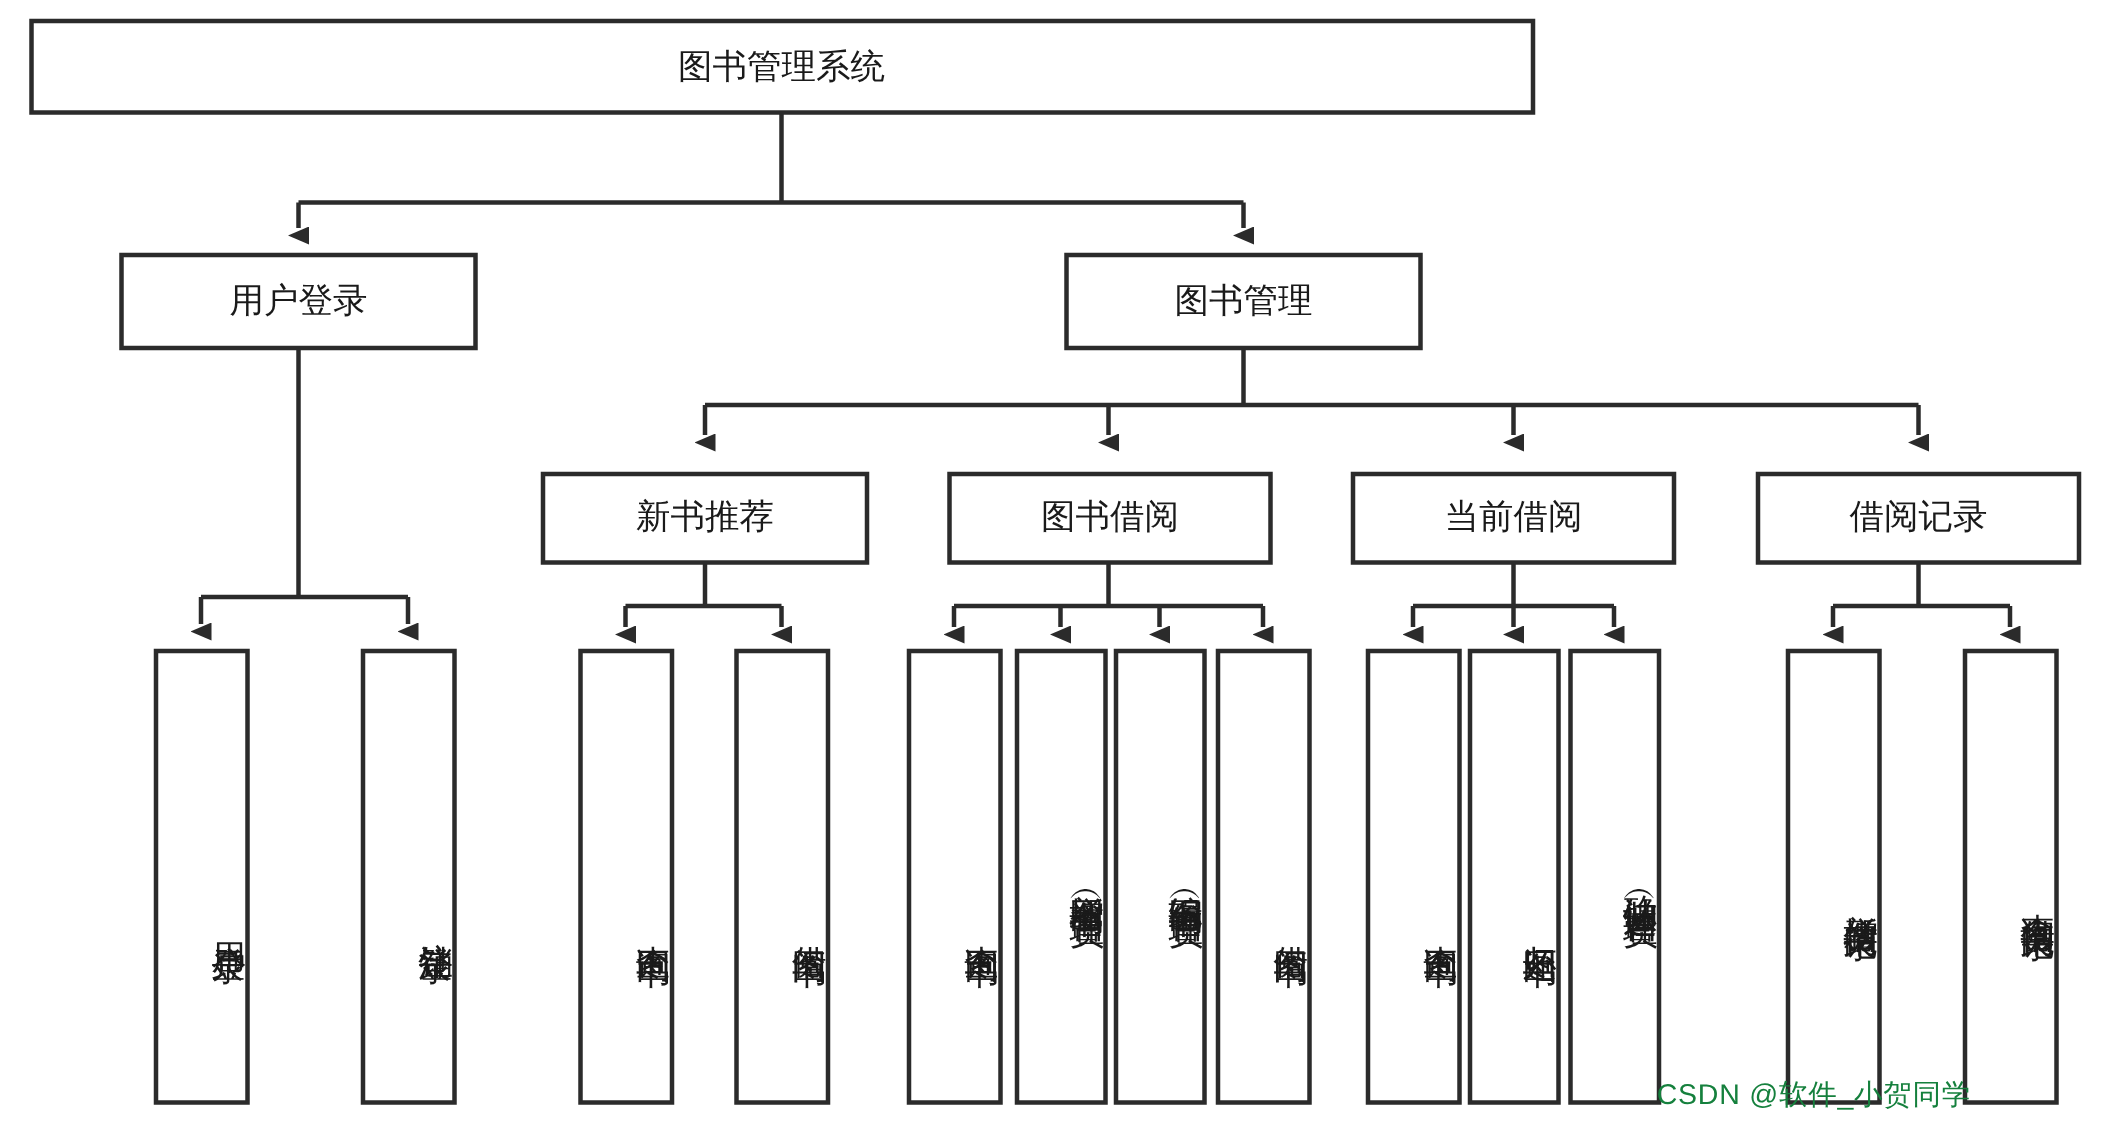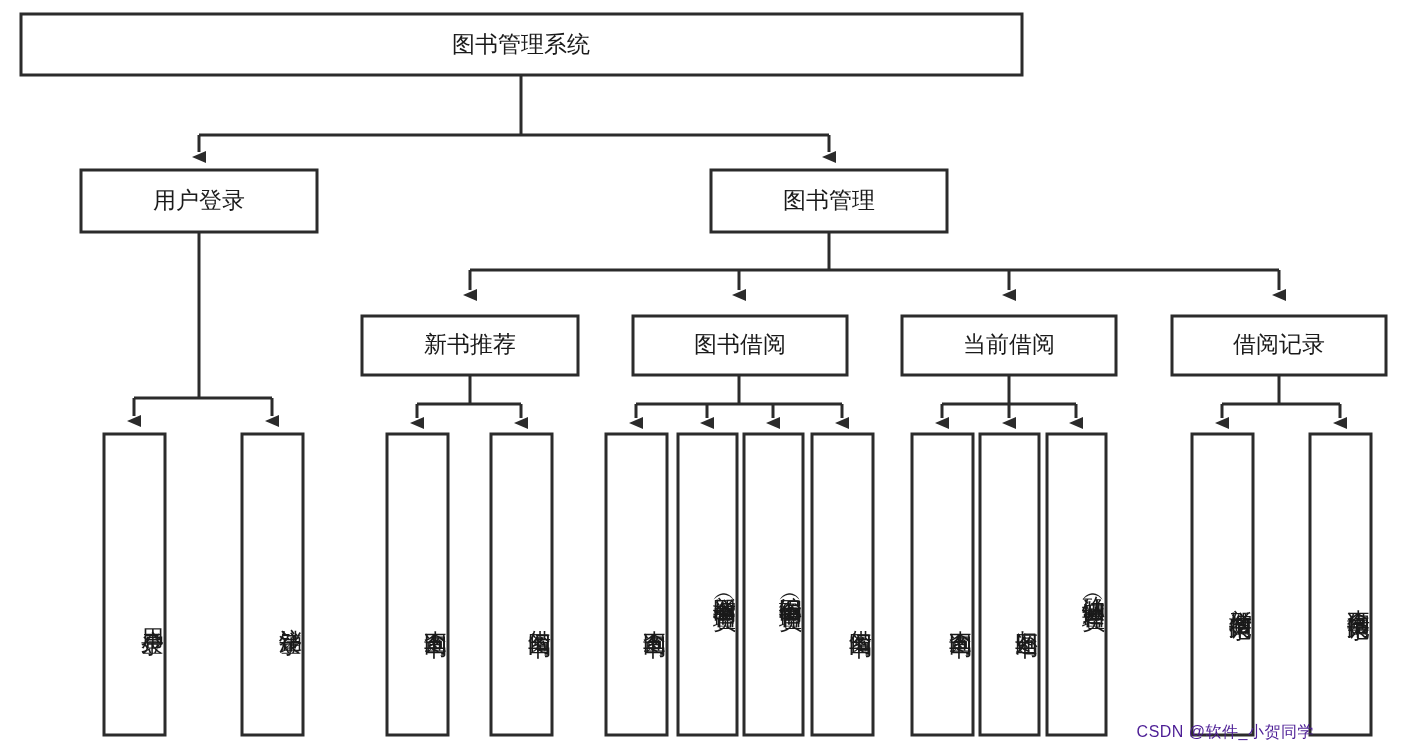--- a/index.html
+++ b/index.html
@@ -61,22 +61,22 @@
     align-items: flex-start;
     justify-content: center;
     white-space: nowrap;
     pointer-events: none;
   }
   .watermark {
     position: absolute;
     right: 8px;
     bottom: 4px;
     font-family: "Liberation Sans", "DejaVu Sans", sans-serif;
-    font-size: 16px;
-    color: #4c1d95;
+    font-size: 19px;
+    color: #15803d;
     letter-spacing: 0.5px;
     white-space: nowrap;
     margin-left: 12px;
   }
 </style>
 </head>
 <body>
 
 <div id="diagram-root">
 

